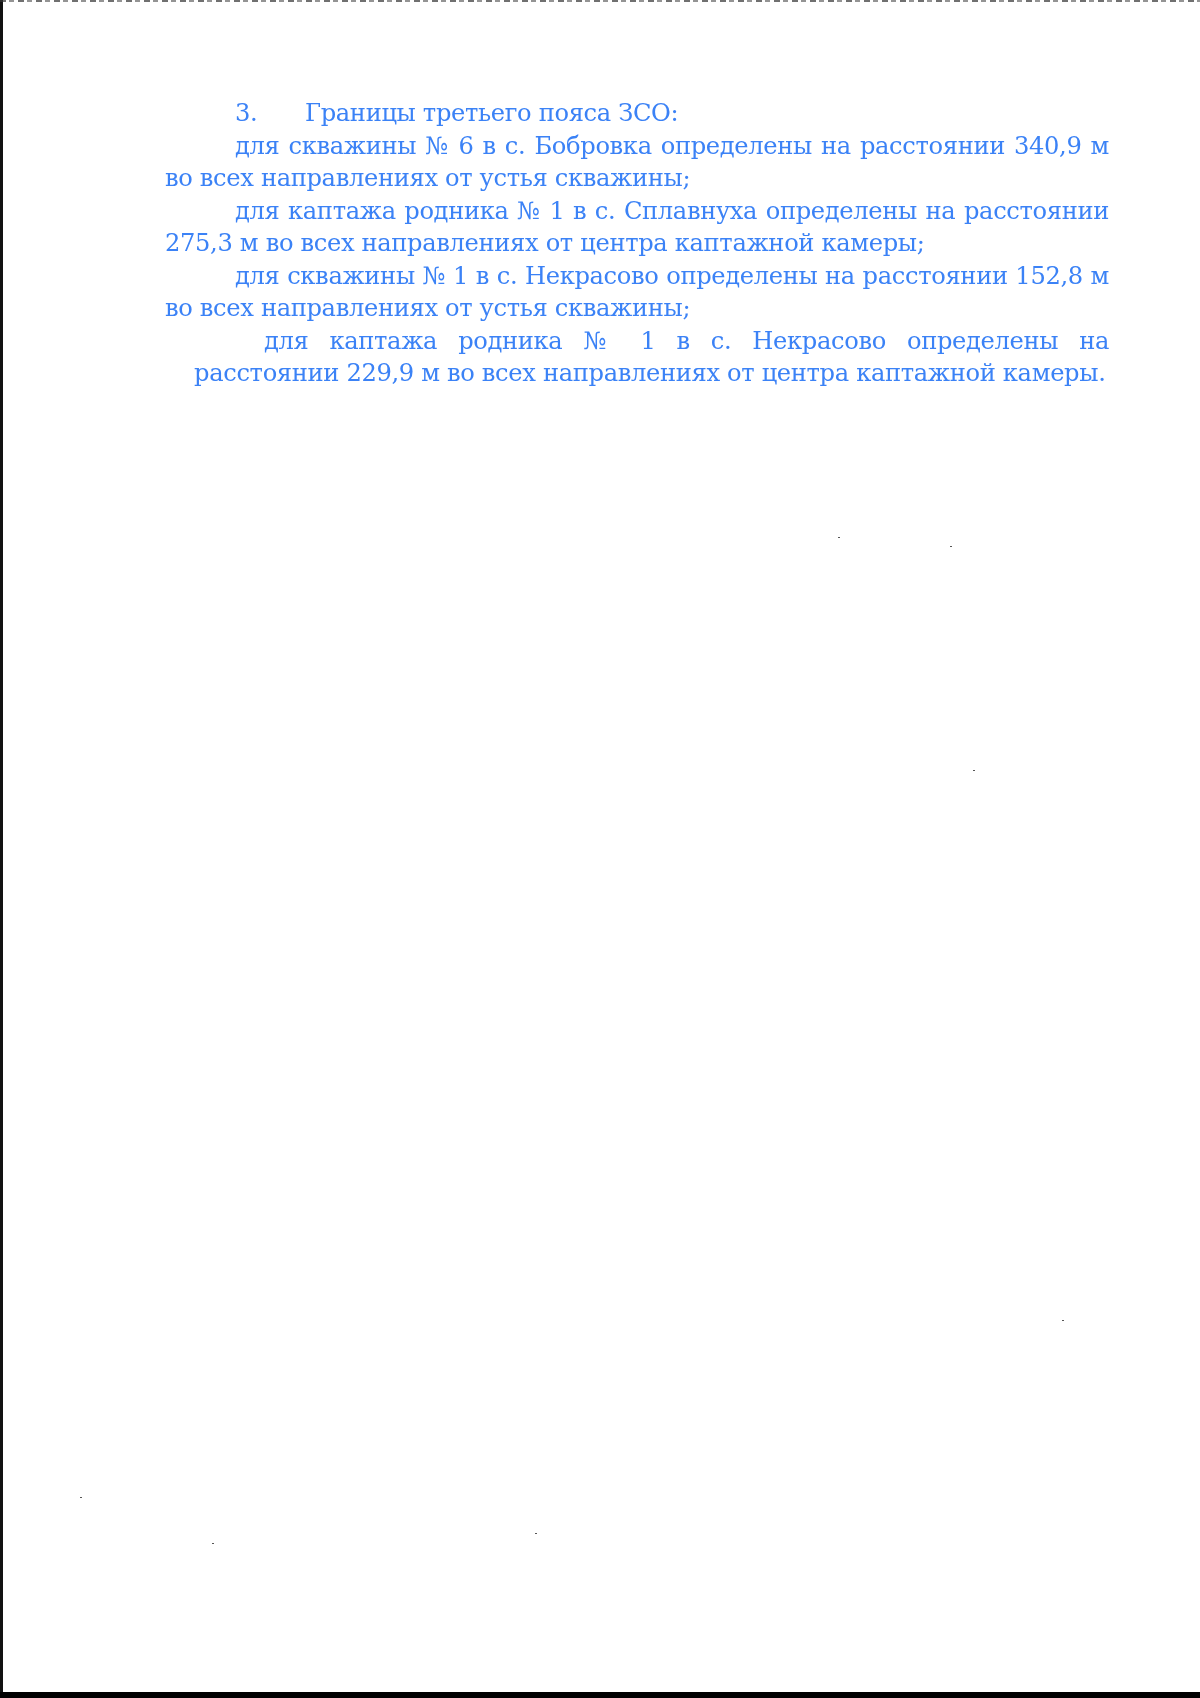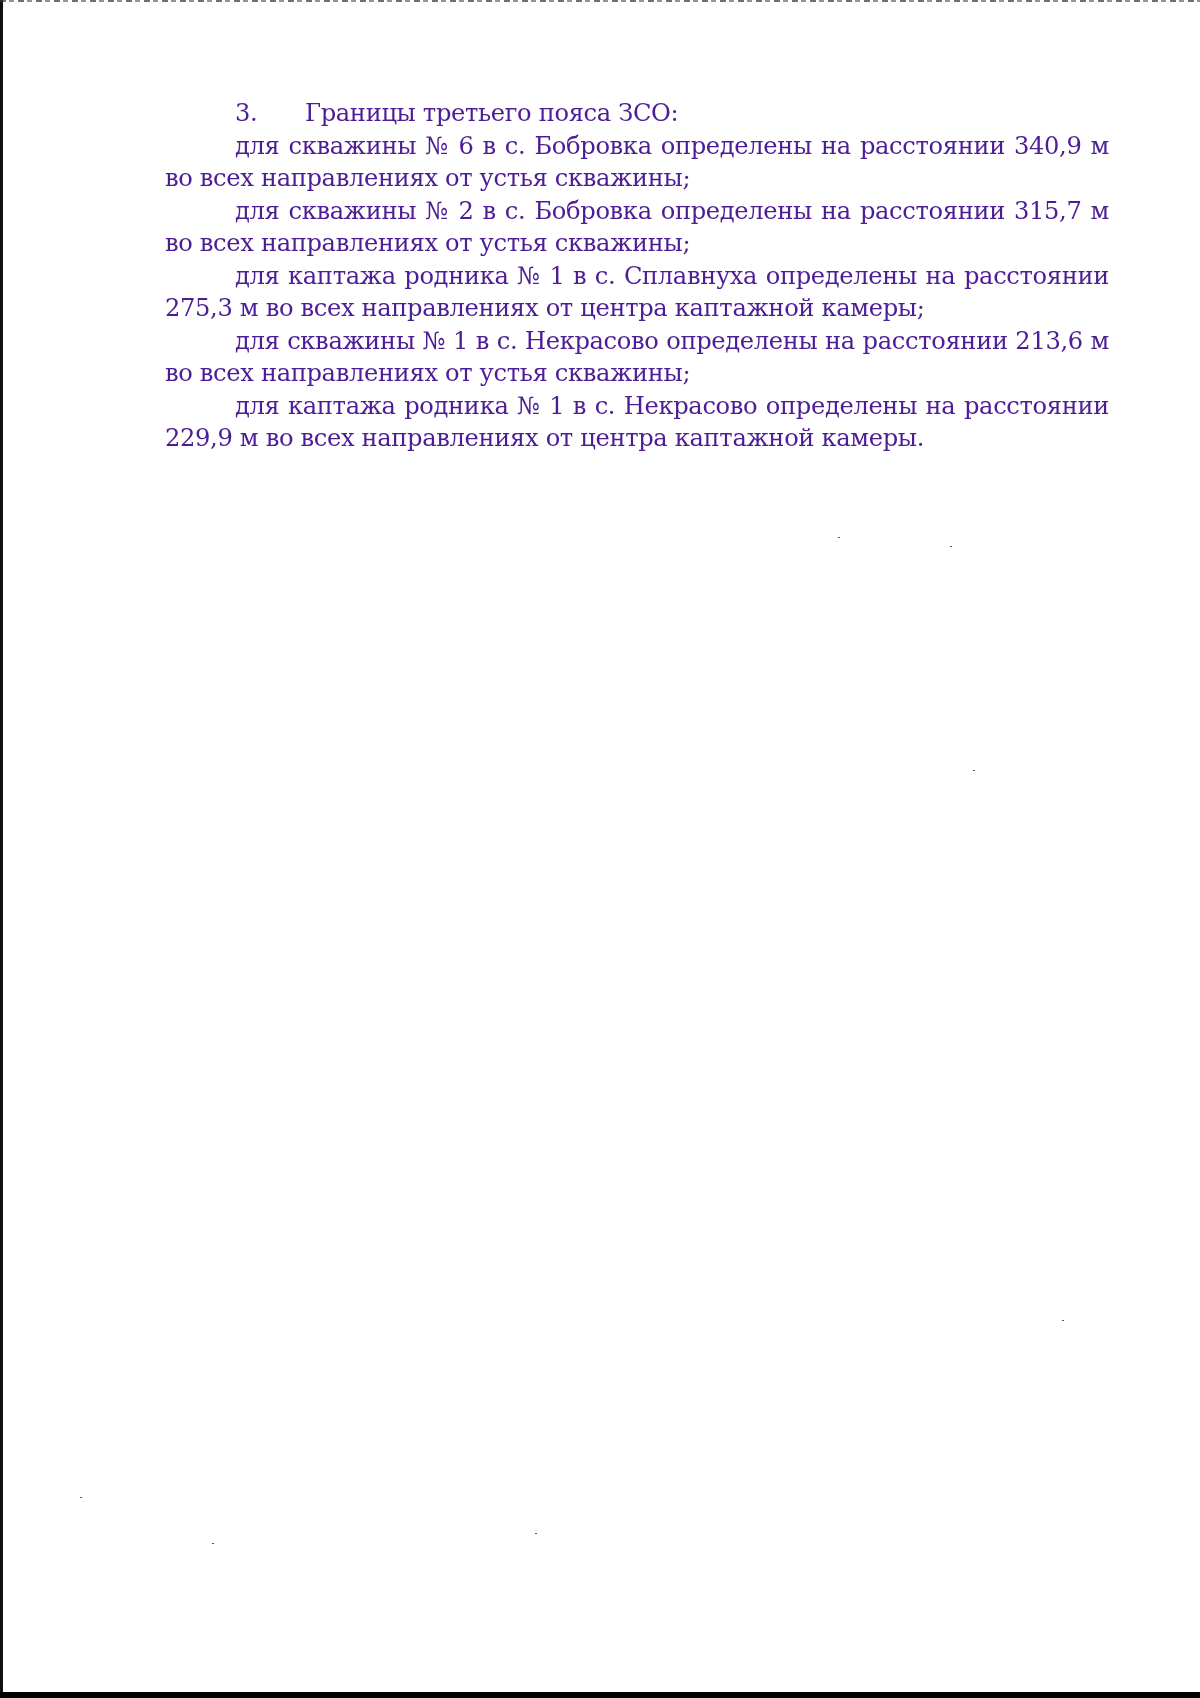--- a/index.html
+++ b/index.html
@@ -1,41 +1,40 @@
 <!DOCTYPE html>
 <html><head>
 <meta charset="utf-8">
 <style>
   html, body { margin:0; padding:0; }
   body { width:1200px; height:1698px; background:#fff; position:relative; overflow:hidden; }
   .left-edge { position:absolute; left:0; top:0; width:3px; height:1698px; background:#111; }
   .top-edge { position:absolute; left:0; top:0; width:1200px; height:2px; background:repeating-linear-gradient(90deg,#333 0 6px,#fff 6px 9px,#666 9px 14px,#fff 14px 18px); opacity:.7; }
   .bottom-edge { position:absolute; left:0; top:1692px; width:1200px; height:6px; background:#000; }
-  .page { position:absolute; left:165px; top:97px; width:944px; font-family:"DejaVu Serif","Liberation Serif",serif; font-size:24.2px; line-height:32.5px; color:#4c1d95; letter-spacing:-0.35px; }
+  .page { position:absolute; left:165px; top:97px; width:944px; font-family:"DejaVu Serif","Liberation Serif",serif; font-size:24.2px; line-height:32.5px; color:#3b82f6; letter-spacing:-0.35px; }
   .p { text-align:justify; text-indent:70px; margin:0; }
   .heading { margin:0; padding-left:70px; }
   .heading .num { display:inline-block; width:70px; }
-  .last { text-align-last:left; }
+  .last { text-align-last:left;margin-left:29px; }
   .speck { position:absolute; width:2px; height:1px; background:#555; }
 </style>
 </head>
 <body>
 
 <div class="left-edge"></div>
 <div class="top-edge"></div>
 <div class="bottom-edge"></div>
 
 <div class="page">
   <p class="heading">
     <span class="num">3.</span><span>Границы третьего пояса ЗСО:</span>
   </p>
   <p class="p">для скважины № 6 в с. Бобровка определены на расстоянии 340,9 м во всех направлениях от устья скважины;</p>
-  <p class="p">для скважины № 2 в с. Бобровка определены на расстоянии 315,7 м во всех направлениях от устья скважины;</p>
   <p class="p">для каптажа родника № 1 в с. Сплавнуха определены на расстоянии 275,3 м во всех направлениях от центра каптажной камеры;</p>
-  <p class="p">для скважины № 1 в с. Некрасово определены на расстоянии 213,6 м во всех направлениях от устья скважины;</p>
+  <p class="p">для скважины № 1 в с. Некрасово определены на расстоянии 152,8 м во всех направлениях от устья скважины;</p>
   <p class="p last">для каптажа родника № 1 в с. Некрасово определены на расстоянии 229,9 м во всех направлениях от центра каптажной камеры.</p>
 </div>
 
 <div class="speck" style="left:838px;top:537px;"></div>
 <div class="speck" style="left:950px;top:546px;"></div>
 <div class="speck" style="left:973px;top:770px;"></div>
 <div class="speck" style="left:1062px;top:1320px;"></div>
 <div class="speck" style="left:80px;top:1497px;"></div>
 <div class="speck" style="left:535px;top:1533px;"></div>
 <div class="speck" style="left:212px;top:1543px;"></div>

